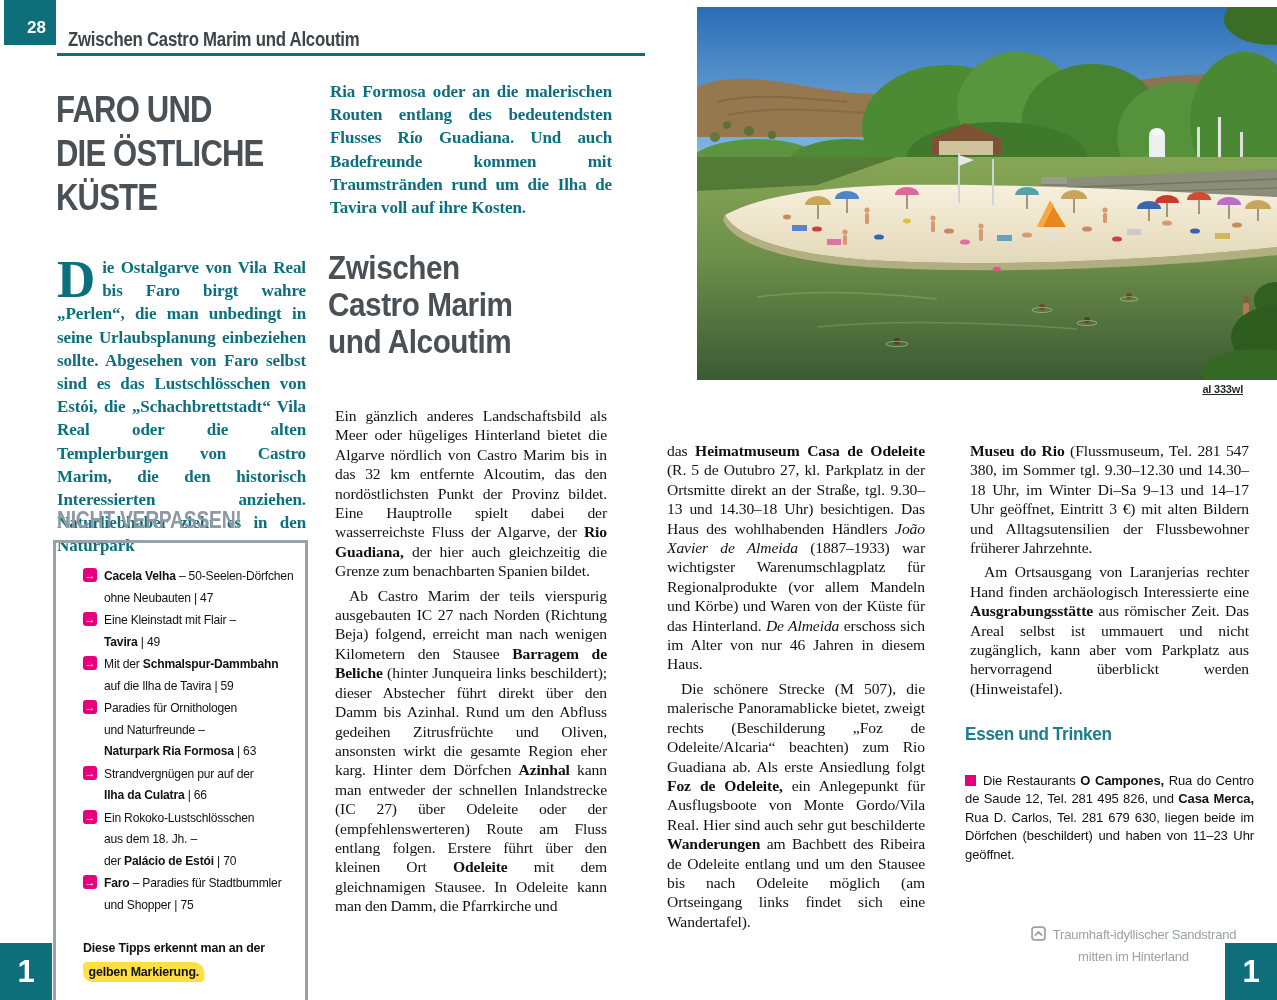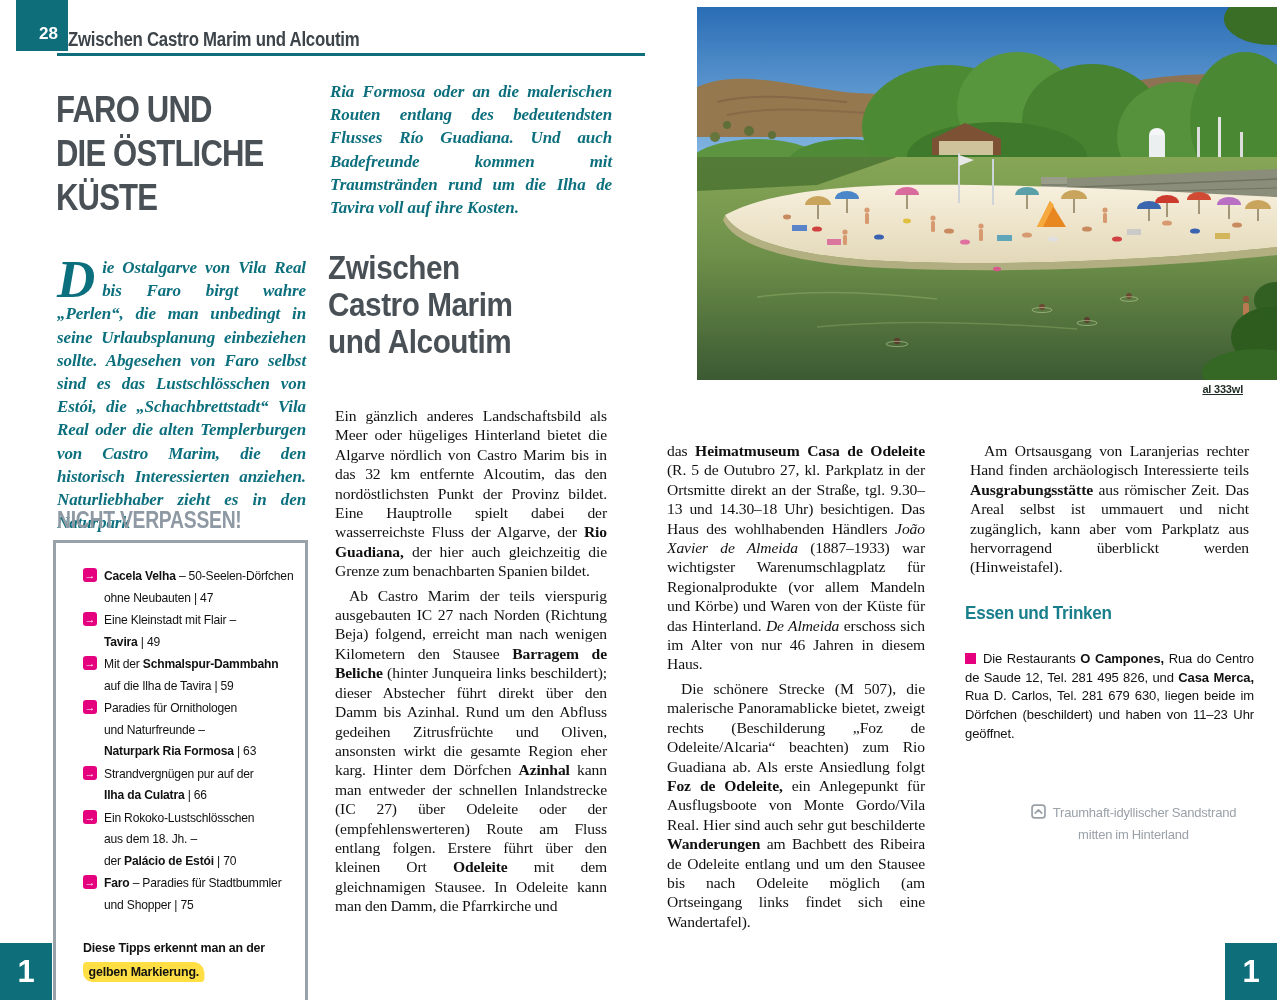--- a/index.html
+++ b/index.html
@@ -3,32 +3,32 @@
 <meta charset="utf-8">
 <style>
   html,body{margin:0;padding:0;background:#fff;}
   .page{position:relative;width:1277px;height:1000px;background:#fff;overflow:hidden;
         font-family:"Liberation Sans",sans-serif;color:#111;}
   .b{font-weight:bold;}
   .i{font-style:italic;}
   .hl{background:var(--highlight_yellow);padding:2px 6px 3px 6px;border-radius:4px 12px 4px 10px;}
 
   
-  .pagenum-box{position:absolute;left:16px;top:0;width:52px;height:51px;background:var(--teal);}
+  .pagenum-box{position:absolute;left:4px;top:0;width:52px;height:45px;background:var(--teal);}
   .pagenum{position:absolute;right:10px;bottom:7px;color:#fff;font-weight:bold;font-size:17px;}
   .header-title{position:absolute;left:68px;top:28px;font-size:20px;font-weight:bold;color:#3e454a;
         white-space:nowrap;transform:scaleX(0.84);transform-origin:left top;letter-spacing:-0.3px;}
   .header-rule{position:absolute;left:57px;top:53px;width:588px;height:3px;background:var(--teal);}
 
   
   .headline{position:absolute;left:56px;top:88px;color:var(--headline_gray);font-weight:bold;
         font-size:37px;line-height:44px;letter-spacing:-1px;transform:scaleX(0.84);
         transform-origin:left top;white-space:nowrap;}
   .lead{position:absolute;font-family:"Liberation Serif",serif;font-weight:bold;color:var(--teal_text);
-        font-size:17px;line-height:23.2px;text-align:justify;letter-spacing:-0.1px;font-style:italic;}
+        font-size:17px;line-height:23.2px;text-align:justify;letter-spacing:-0.1px;}
   .lead-left{left:57px;top:256px;width:249px;}
   .dropcap{float:left;font-size:53px;line-height:41px;padding:3px 7px 0 0;font-weight:bold;
         font-family:"Liberation Serif",serif;}
   .lead-mid{left:330px;top:80px;width:282px;}
 
   
   .nv-title{position:absolute;left:57px;top:507px;font-size:23px;font-weight:bold;color:var(--label_gray);
         letter-spacing:-0.3px;transform:scaleX(0.84);transform-origin:left top;white-space:nowrap;}
   .nv-box{position:absolute;left:53px;top:540px;width:249px;height:460px;
         border:3px solid var(--border_gray);border-bottom:none;}
@@ -285,21 +285,22 @@
     </svg>
   </div>
   <div class="photo-credit">al 333wl</div>
 
   <div class="serifcol col3">
     <p><span>das </span><span class="b">Heimatmuseum Casa de Odeleite</span><span> (R. 5 de Outubro 27, kl. Parkplatz in der Ortsmitte direkt an der Straße, tgl. 9.30–13 und 14.30–18 Uhr) besichtigen. Das Haus des wohlhabenden Händlers </span><span class="i">João Xavier de Almeida</span><span> (1887–1933) war wichtigster Warenumschlagplatz für Regionalprodukte (vor allem Mandeln und Körbe) und Waren von der Küste für das Hinterland. </span><span class="i">De Almeida</span><span> erschoss sich im Alter von nur 46 Jahren in diesem Haus.</span></p>
     <p class="ind"><span>Die schönere Strecke (M 507), die malerische Panoramablicke bietet, zweigt rechts (Beschilderung „Foz de Odeleite/Alcaria“ beachten) zum Rio Guadiana ab. Als erste Ansiedlung folgt </span><span class="b">Foz de Odeleite,</span><span> ein Anlegepunkt für Ausflugsboote von Monte Gordo/Vila Real. Hier sind auch sehr gut beschilderte </span><span class="b">Wanderungen</span><span> am Bachbett des Ribeira de Odeleite entlang und um den Stausee bis nach Odeleite möglich (am Ortseingang links findet sich eine Wandertafel).</span></p>
   </div>
 
   <div class="serifcol col4">
-    <p class="ind"><span>Am Ortsausgang von Laranjerias rechter Hand finden archäologisch Interessierte teils </span><span class="b">Ausgrabungsstätte</span><span> aus römischer Zeit. Das Areal selbst ist ummauert und nicht zugänglich, kann aber vom Parkplatz aus hervorragend überblickt werden (Hinweistafel).</span></p>
+    <p><span class="b">Museu do Rio</span><span> (Flussmuseum, Tel. 281 547 380, im Sommer tgl. 9.30–12.30 und 14.30–18 Uhr, im Winter Di–Sa 9–13 und 14–17 Uhr geöffnet, Eintritt 3 €) mit alten Bildern und Alltagsutensilien der Flussbewohner früherer Jahrzehnte.</span></p>
+    <p class="ind"><span>Am Ortsausgang von Laranjerias rechter Hand finden archäologisch Interessierte eine </span><span class="b">Ausgrabungsstätte</span><span> aus römischer Zeit. Das Areal selbst ist ummauert und nicht zugänglich, kann aber vom Parkplatz aus hervorragend überblickt werden (Hinweistafel).</span></p>
 
     <div class="food-title">Essen und Trinken</div>
     <div class="food-entry">
       <span class="bullet-sq"></span><span><span>Die Restaurants </span><span class="b">O Campones,</span><span> Rua do Centro de Saude 12, Tel. 281 495 826, und </span><span class="b">Casa Merca,</span><span> Rua D. Carlos, Tel. 281 679 630, liegen beide im Dörfchen (beschildert) und haben von 11–23 Uhr geöffnet.</span></span>
     </div>
 
     <div class="photo-note">
       <span class="note-icon"><svg viewBox="0 0 14 14" width="15" height="15">
             <rect x="1" y="1" width="12" height="12" rx="2.5" fill="none" stroke="currentColor" stroke-width="1.6"></rect>
             <path d="M4 8.5 L7 5.5 L10 8.5" fill="none" stroke="currentColor" stroke-width="1.6" stroke-linecap="round" stroke-linejoin="round"></path>

